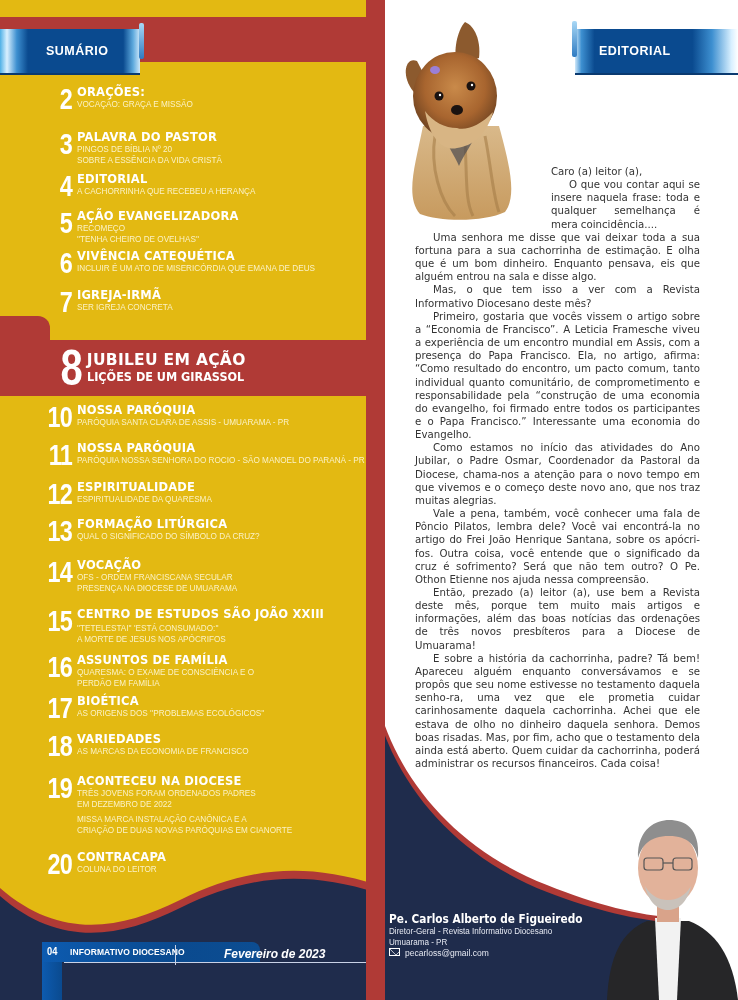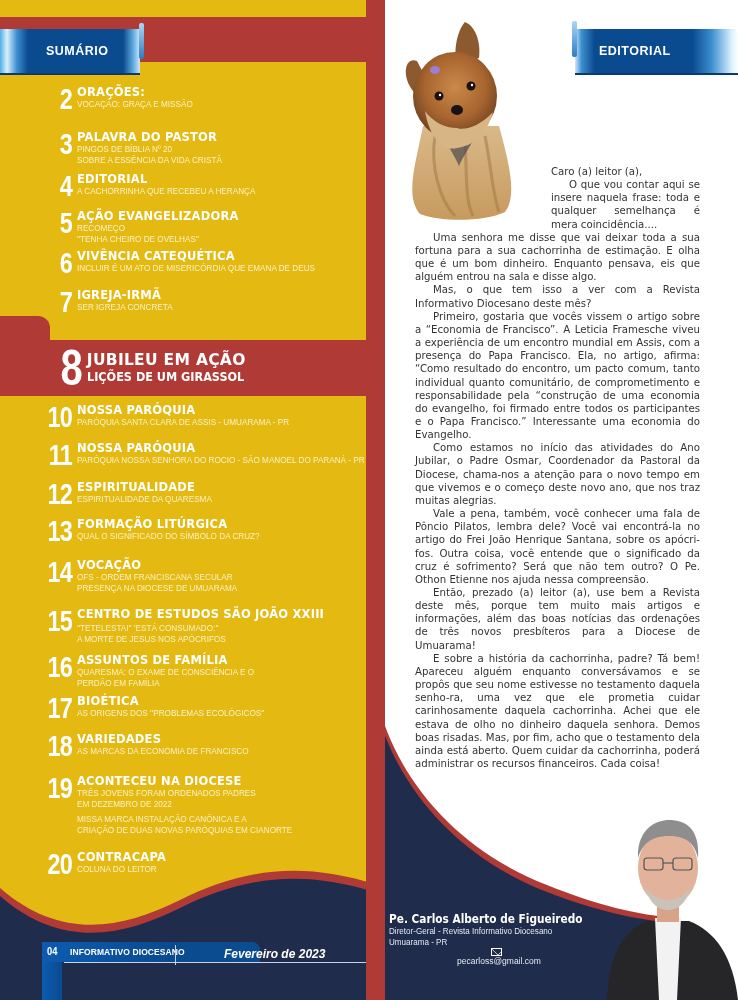--- a/index.html
+++ b/index.html
@@ -113,21 +113,21 @@
   .article .intro { margin-left: 160px; }
   .article p { text-indent: 18px; margin-left: 24px; }
   .article .greet { text-indent: 0; margin-left: 160px; }
   .article .closing { margin-top: 13px; }
 
   .author {
     position: absolute; left: 12px; top: 912px; color: #fff;
   }
   .author-name { font-weight: bold; font-size: 12px; font-family: "DejaVu Sans", sans-serif; transform: scaleX(0.88); transform-origin: left; white-space: nowrap; }
   .author-line { font-size: 8.5px; line-height: 11px; color: #e6e9f2; transform: scaleX(0.95); transform-origin: left; white-space: nowrap; }
-  .author-email { display: flex; align-items: center; font-size: 8.5px; line-height: 11px; color: #e6e9f2; flex-direction: column; }
+  .author-email { display: flex; font-size: 8.5px; line-height: 11px; color: #e6e9f2; }
   .mail-icon { width: 11px; height: 8px; border: 1px solid #fff; margin-right: 5px; position: relative; overflow: hidden; }
   .mail-icon::before { content:""; position:absolute; left:-1px; top:-5px; width:11px; height:9px; border:1px solid #fff; transform: rotate(45deg) scale(0.72); }
 
   .priest { position: absolute; left: 220px; top: 806px; width: 141px; height: 194px; }
 </style>
 </head>
 <body>
 
 <div class="left-page">
   <div class="left-red-band"></div>

